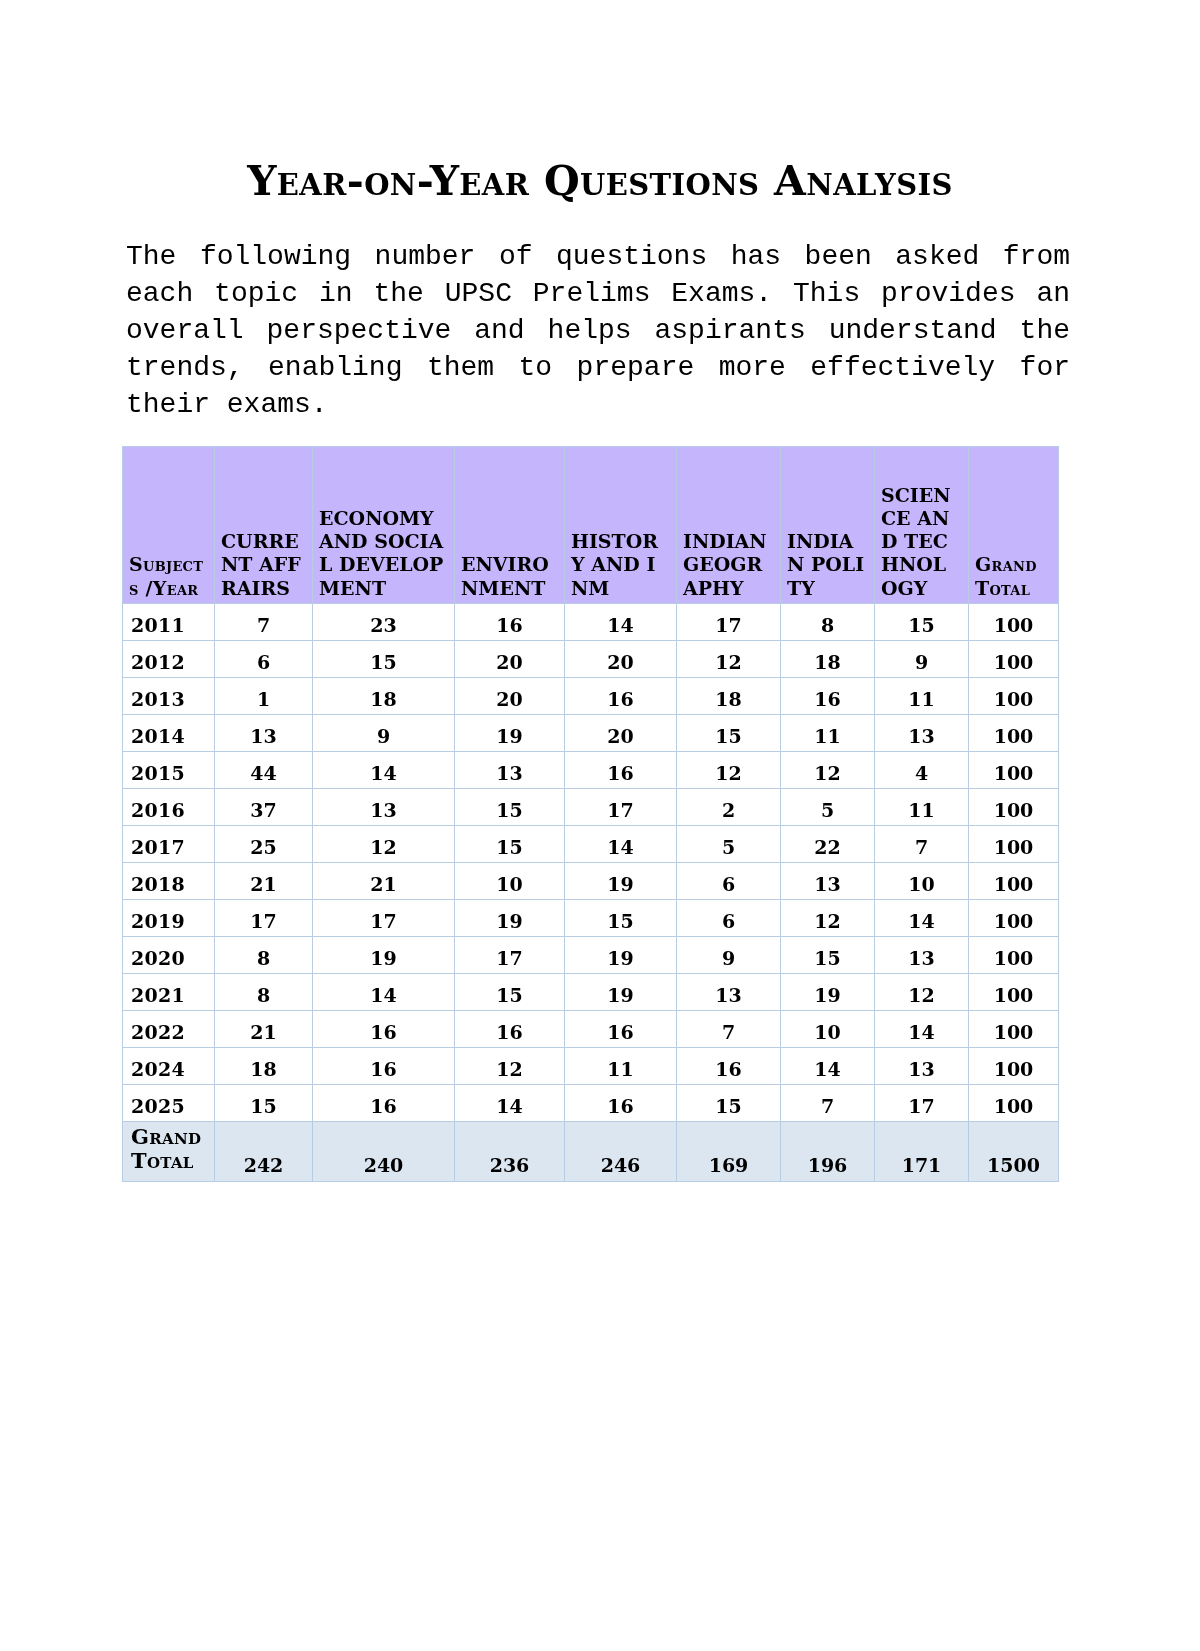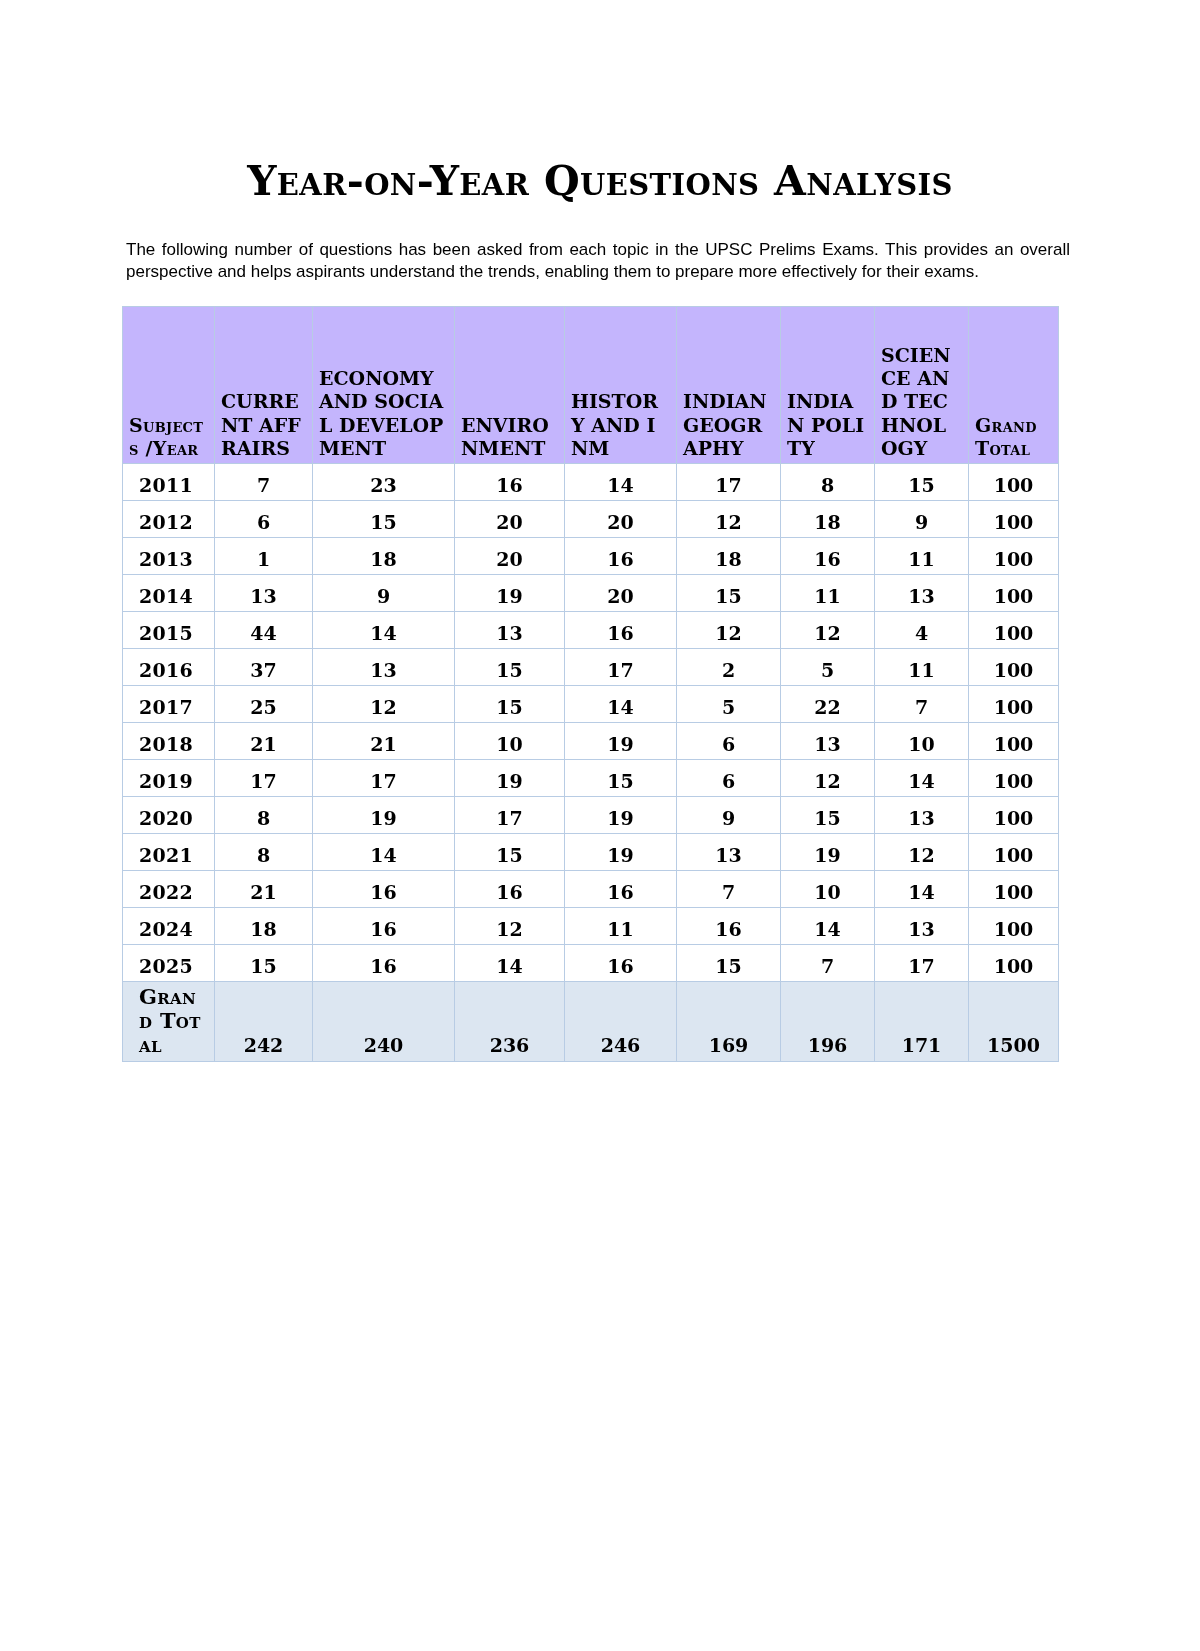--- a/index.html
+++ b/index.html
@@ -26,22 +26,22 @@
     font-weight: bold;
     font-size: 41px;
     line-height: 1.05;
     text-align: center;
     font-variant: small-caps;
     letter-spacing: 0.4px;
     margin: 0 0 36px 0;
     white-space: nowrap;
   }
   .intro {
-    font-family: Liberation Sans, sans-serif;
-    font-size: 17px;
+    font-family: Liberation Mono, monospace;
+    font-size: 28px;
     line-height: 1.32;
     text-align: justify;
     text-justify: inter-word;
     margin: 0 6px 22px 0;
     padding: 0 2px 0 4px;
   }
   table.analysis {
     border-collapse: collapse;
     table-layout: fixed;
     width: 936px;
@@ -73,21 +73,21 @@
   tbody td {
     background: #ffffff;
     height: 30px;
     text-align: center;
     vertical-align: middle;
     font-size: 21px;
   }
   tbody td.year-cell {
     text-align: left;
     font-variant: small-caps;
-    padding-left: 16px;
+    padding-left: 8px;
     letter-spacing: 0.3px;
   }
   tbody tr.grand-total-row td {
     background: #dce6f1;
     height: 52px;
     vertical-align: bottom;
     padding-bottom: 4px;
   }
   tbody tr.grand-total-row td.year-cell {
     font-variant: small-caps;

